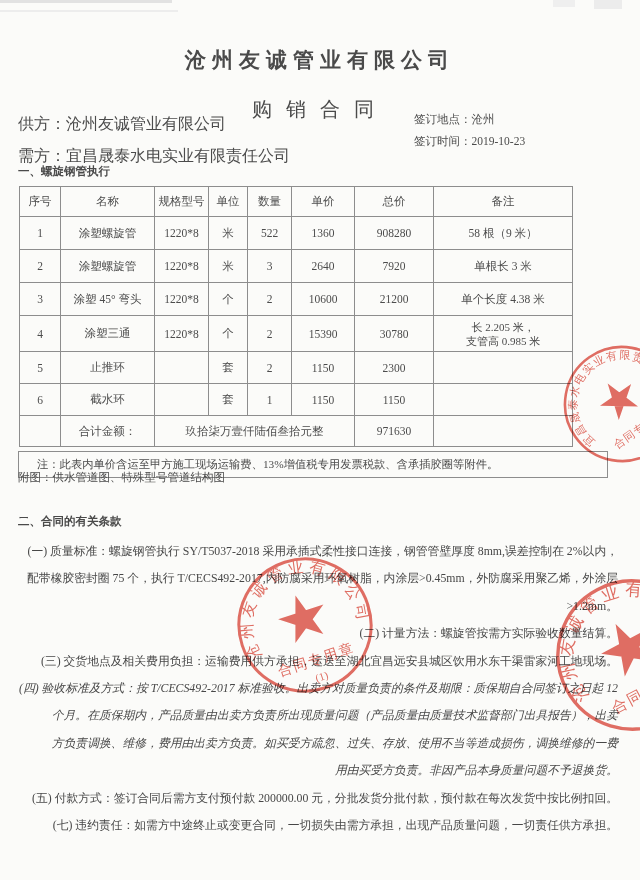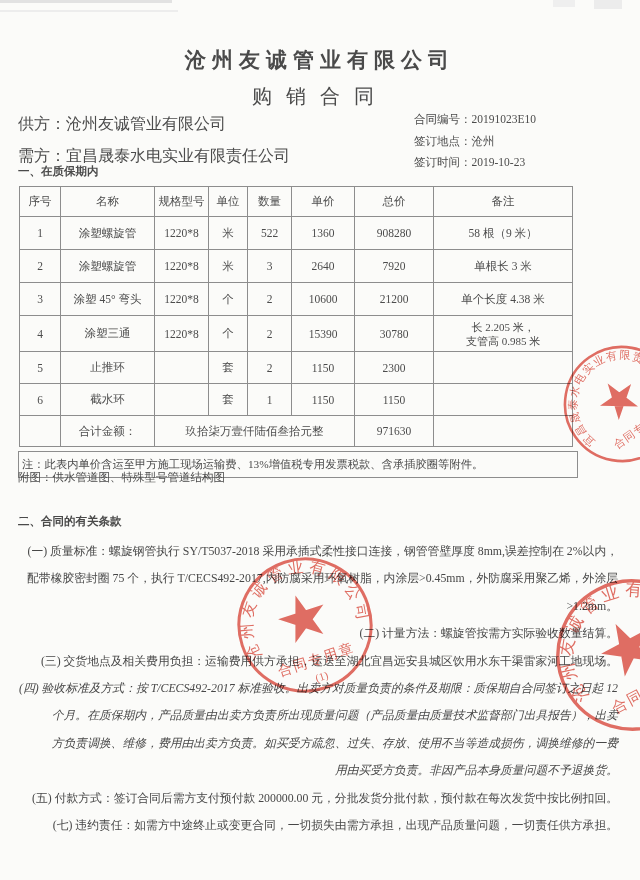--- a/index.html
+++ b/index.html
@@ -10,41 +10,41 @@
   }
   .abs { position:absolute; }
   
   .art1 { left:0; top:0; width:172px; height:3px; background:#dcdcdc; opacity:.8; }
   .art2 { left:0; top:10px; width:178px; height:2px; background:#ededed; }
   .art3 { left:553px; top:0; width:22px; height:7px; background:#efefef; }
   .art4 { left:594px; top:0; width:28px; height:9px; background:#ececec; }
   
   .company-title { left:0; top:46px; width:640px; text-align:center;
     font-size:21px; font-weight:600; letter-spacing:6px; color:#4a4a4a; }
-  .doc-title { left:0; top:83px; width:640px; text-align:center;
+  .doc-title { left:0; top:96px; width:640px; text-align:center;
     font-size:20px; font-weight:500; letter-spacing:14px; color:#4a4a4a; }
   .party-line { left:18px; font-size:16px; color:#4b4b4b; }
   .supplier-line { top:114px; }
   .buyer-line { top:146px; }
   .meta-block { left:414px; top:109px; font-size:11.5px; line-height:21.5px; color:#4b4b4b; }
   .sec-title { left:18px; font-size:11.5px; font-weight:600; color:#4a4a4a; }
   .sec1 { top:164px; }
   .sec2 { top:514px; }
   
   table.items { left:19px; top:186px; position:absolute; border-collapse:collapse;
     table-layout:fixed; width:553px; font-size:11.5px; color:#4c4c4c; }
   table.items td, table.items th { border:1px solid #8d8d8d; text-align:center;
     vertical-align:middle; font-weight:normal; padding:0 2px; overflow:hidden; }
   table.items th { font-weight:500; }
   tr.hdr { height:30px; } tr.r { height:33px; } tr.r4 { height:36px; }
   tr.r5, tr.r6 { height:32px; } tr.sum { height:31px; }
   td.remark-two { white-space:pre-line; line-height:14px; font-size:11px; }
   
   .note-box { left:18px; top:451px; width:552px; height:25px; border:1px solid #8d8d8d;
-    font-size:11.3px; line-height:25px; padding:0 3px; color:#4b4b4b; white-space:nowrap; }
+    font-size:11.3px; line-height:25px; padding:0 18px; color:#4b4b4b; white-space:nowrap; }
   .attachment { left:18px; top:470px; font-size:11.5px; color:#4b4b4b; }
   
   .clauses { left:18px; top:538px; width:600px; font-size:11.8px; line-height:27.4px; color:#474747; }
   .clauses p { margin:0;text-align:right; }
   .clauses p.hang { padding-left:30px; text-indent:-30px;font-style:italic; }
   
   .stamp { position:absolute; color:#dc4b3e; opacity:.8; mix-blend-mode:multiply; }
   .stamp svg { display:block; }
   .stamp-buyer { left:552px; top:334px; transform:rotate(-35deg); }
   .stamp-supplier-center { left:225px; top:545px; transform:rotate(-18deg); }
@@ -63,26 +63,25 @@
   <div class="abs art3"></div>
   <div class="abs art4"></div>
 
   <div class="abs company-title">沧州友诚管业有限公司</div>
   <div class="abs doc-title">购销合同</div>
 
   <div class="abs party-line supplier-line"><span>供方：</span><span>沧州友诚管业有限公司</span></div>
   <div class="abs party-line buyer-line"><span>需方：</span><span>宜昌晟泰水电实业有限责任公司</span></div>
 
   <div class="abs meta-block">
-    <div><span>合同编号：</span><span>20191023E10</span></div>
     <div><span>签订地点：</span><span>沧州</span></div>
     <div><span>签订时间：</span><span>2019-10-23</span></div>
   </div>
 
-  <div class="abs sec-title sec1">一、在质保期内</div>
+  <div class="abs sec-title sec1">一、螺旋钢管执行</div>
 
   <table class="items">
     <colgroup>
       <col style="width:41px">
         <col style="width:94px">
         <col style="width:54px">
         <col style="width:39px">
       <col style="width:44px">
         <col style="width:63px">
         <col style="width:79px">

